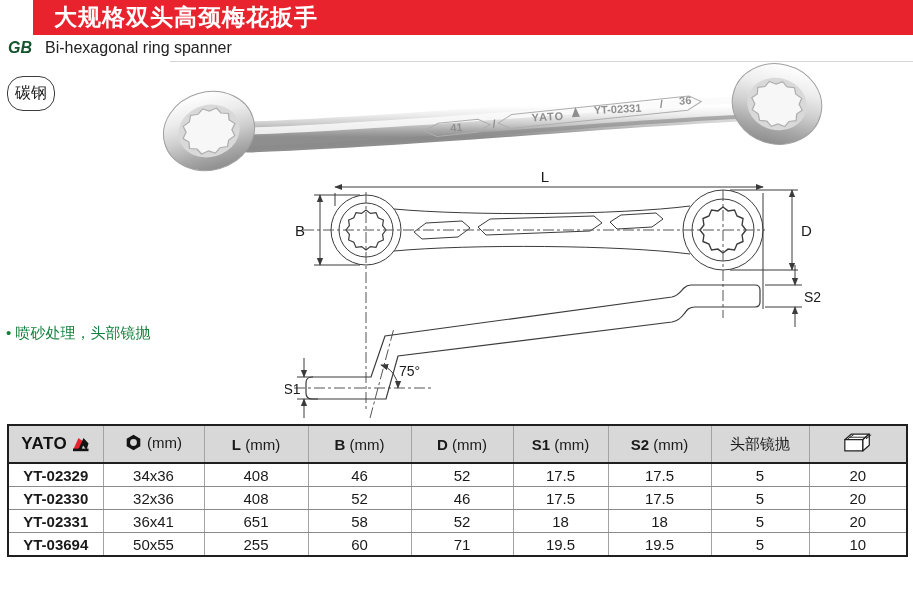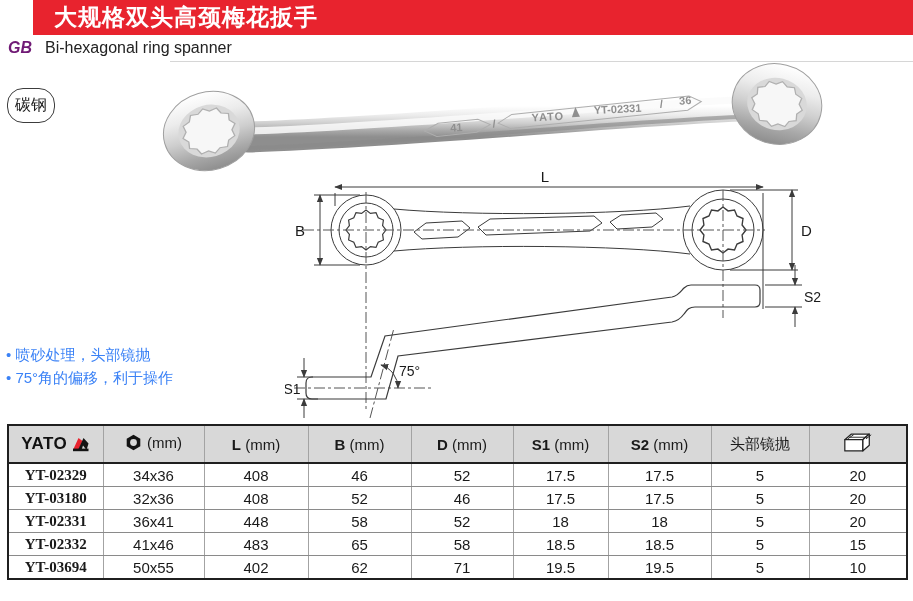--- a/index.html
+++ b/index.html
@@ -2,36 +2,36 @@
 <html><head>
 <meta charset="utf-8">
 <style>
   html,body{margin:0;padding:0;}
   body{width:913px;height:601px;position:relative;background:#fff;color:#1a1a1a;
        font-family:"Liberation Sans","DejaVu Sans",sans-serif;overflow:hidden;}
   .titlebar{position:absolute;left:0;top:0;width:913px;height:35px;background:#e8232e;
             display:flex;align-items:center;box-sizing:border-box;padding-left:21px;margin-left:33px;}
   .titlebar .t{color:#fff;font-size:23px;font-weight:bold;letter-spacing:1px;}
   .subrow{position:absolute;left:8px;top:39px;display:flex;align-items:baseline;gap:13px;font-size:16px;}
-  .gb{font-weight:bold;font-style:italic;color:#701a75;}
+  .gb{font-weight:bold;font-style:italic;color:#14532d;}
   .subtitle{color:#222;}
   .divider{position:absolute;left:170px;top:61px;width:743px;height:1px;background:#d6d6d6;}
   .badge{position:absolute;left:7px;top:76px;border:1.6px solid #3c3c3c;border-radius:16px;
-         padding:6px 7px;font-size:16px;background:#fff;margin-top:12px;}
-  .features{position:absolute;left:6px;top:343px;font-size:15px;line-height:23px;color:#3b82f6;}
+         padding:6px 7px;font-size:16px;background:#fff;}
+  .features{position:absolute;left:6px;top:321px;font-size:15px;line-height:23px;color:#15803d;}
   svg.photo{position:absolute;left:158px;top:56px;}
   svg.diagram{position:absolute;left:285px;top:165px;}
   svg text{font-family:"Liberation Sans","DejaVu Sans",sans-serif;}
   table.spec{position:absolute;left:7px;top:424px;width:899px;border-collapse:collapse;
              table-layout:fixed;font-size:15px;border:2px solid #1f1f1f;background:#fff;}
   .spec th,.spec td{border-left:1px solid #a3a3a3;border-right:1px solid #a3a3a3;
              border-top:1px solid #8a8a8a;border-bottom:1px solid #8a8a8a;
              text-align:center;vertical-align:middle;padding:0;height:22px;white-space:nowrap;overflow:hidden;}
   .spec thead th{background:#d8d8d8;height:36px;font-weight:normal;border-bottom:2px solid #1f1f1f;}
-  .spec td.model{font-weight:bold;font-family:Liberation Serif, serif;}
+  .spec td.model{font-weight:bold;}
   .hdr-b{font-weight:bold;}
   .hcell{display:inline-flex;align-items:center;gap:5px;justify-content:center;}
   .logo-wrap{display:inline-flex;align-items:center;gap:3px;}
   .logo-text{font-weight:bold;font-size:17px;letter-spacing:.5px;color:#111;}
 </style>
 </head>
 <body>
 
 <div class="titlebar">
   <span class="t">大规格双头高颈梅花扳手</span>
@@ -144,21 +144,20 @@
     <text x="300" y="236" text-anchor="middle">B</text>
     <text x="801" y="236" text-anchor="start">D</text>
     <text x="292" y="394" text-anchor="middle" font-size="14">S1</text>
     <text x="804" y="302" text-anchor="start" font-size="14">S2</text>
     <text x="399" y="376" text-anchor="start" font-size="14">75°</text>
   </g>
 </svg>
 
 <div class="features">
   <div>• 喷砂处理，头部镜抛</div>
-  <div>• 75°角的偏移，利于操作</div>
 </div>
 
 <table class="spec">
   <colgroup>
     <col style="width:95px">
       <col style="width:101px">
       <col style="width:104px">
     <col style="width:103px">
       <col style="width:102px">
       <col style="width:95px">
@@ -209,57 +208,46 @@
     <td>34x36</td>
     <td>408</td>
     <td>46</td>
     <td>52</td>
     <td>17.5</td>
     <td>17.5</td>
     <td>5</td>
     <td>20</td>
   </tr>
   <tr>
-    <td class="model">YT-03180</td>
+    <td class="model">YT-02330</td>
     <td>32x36</td>
     <td>408</td>
     <td>52</td>
     <td>46</td>
     <td>17.5</td>
     <td>17.5</td>
     <td>5</td>
     <td>20</td>
   </tr>
   <tr>
     <td class="model">YT-02331</td>
     <td>36x41</td>
-    <td>448</td>
+    <td>651</td>
     <td>58</td>
     <td>52</td>
     <td>18</td>
     <td>18</td>
     <td>5</td>
     <td>20</td>
   </tr>
   <tr>
-    <td class="model">YT-02332</td>
-    <td>41x46</td>
-    <td>483</td>
-    <td>65</td>
-    <td>58</td>
-    <td>18.5</td>
-    <td>18.5</td>
-    <td>5</td>
-    <td>15</td>
-  </tr>
-  <tr>
     <td class="model">YT-03694</td>
     <td>50x55</td>
-    <td>402</td>
-    <td>62</td>
+    <td>255</td>
+    <td>60</td>
     <td>71</td>
     <td>19.5</td>
     <td>19.5</td>
     <td>5</td>
     <td>10</td>
   </tr>
   </tbody>
 </table>
 
 </body></html>

